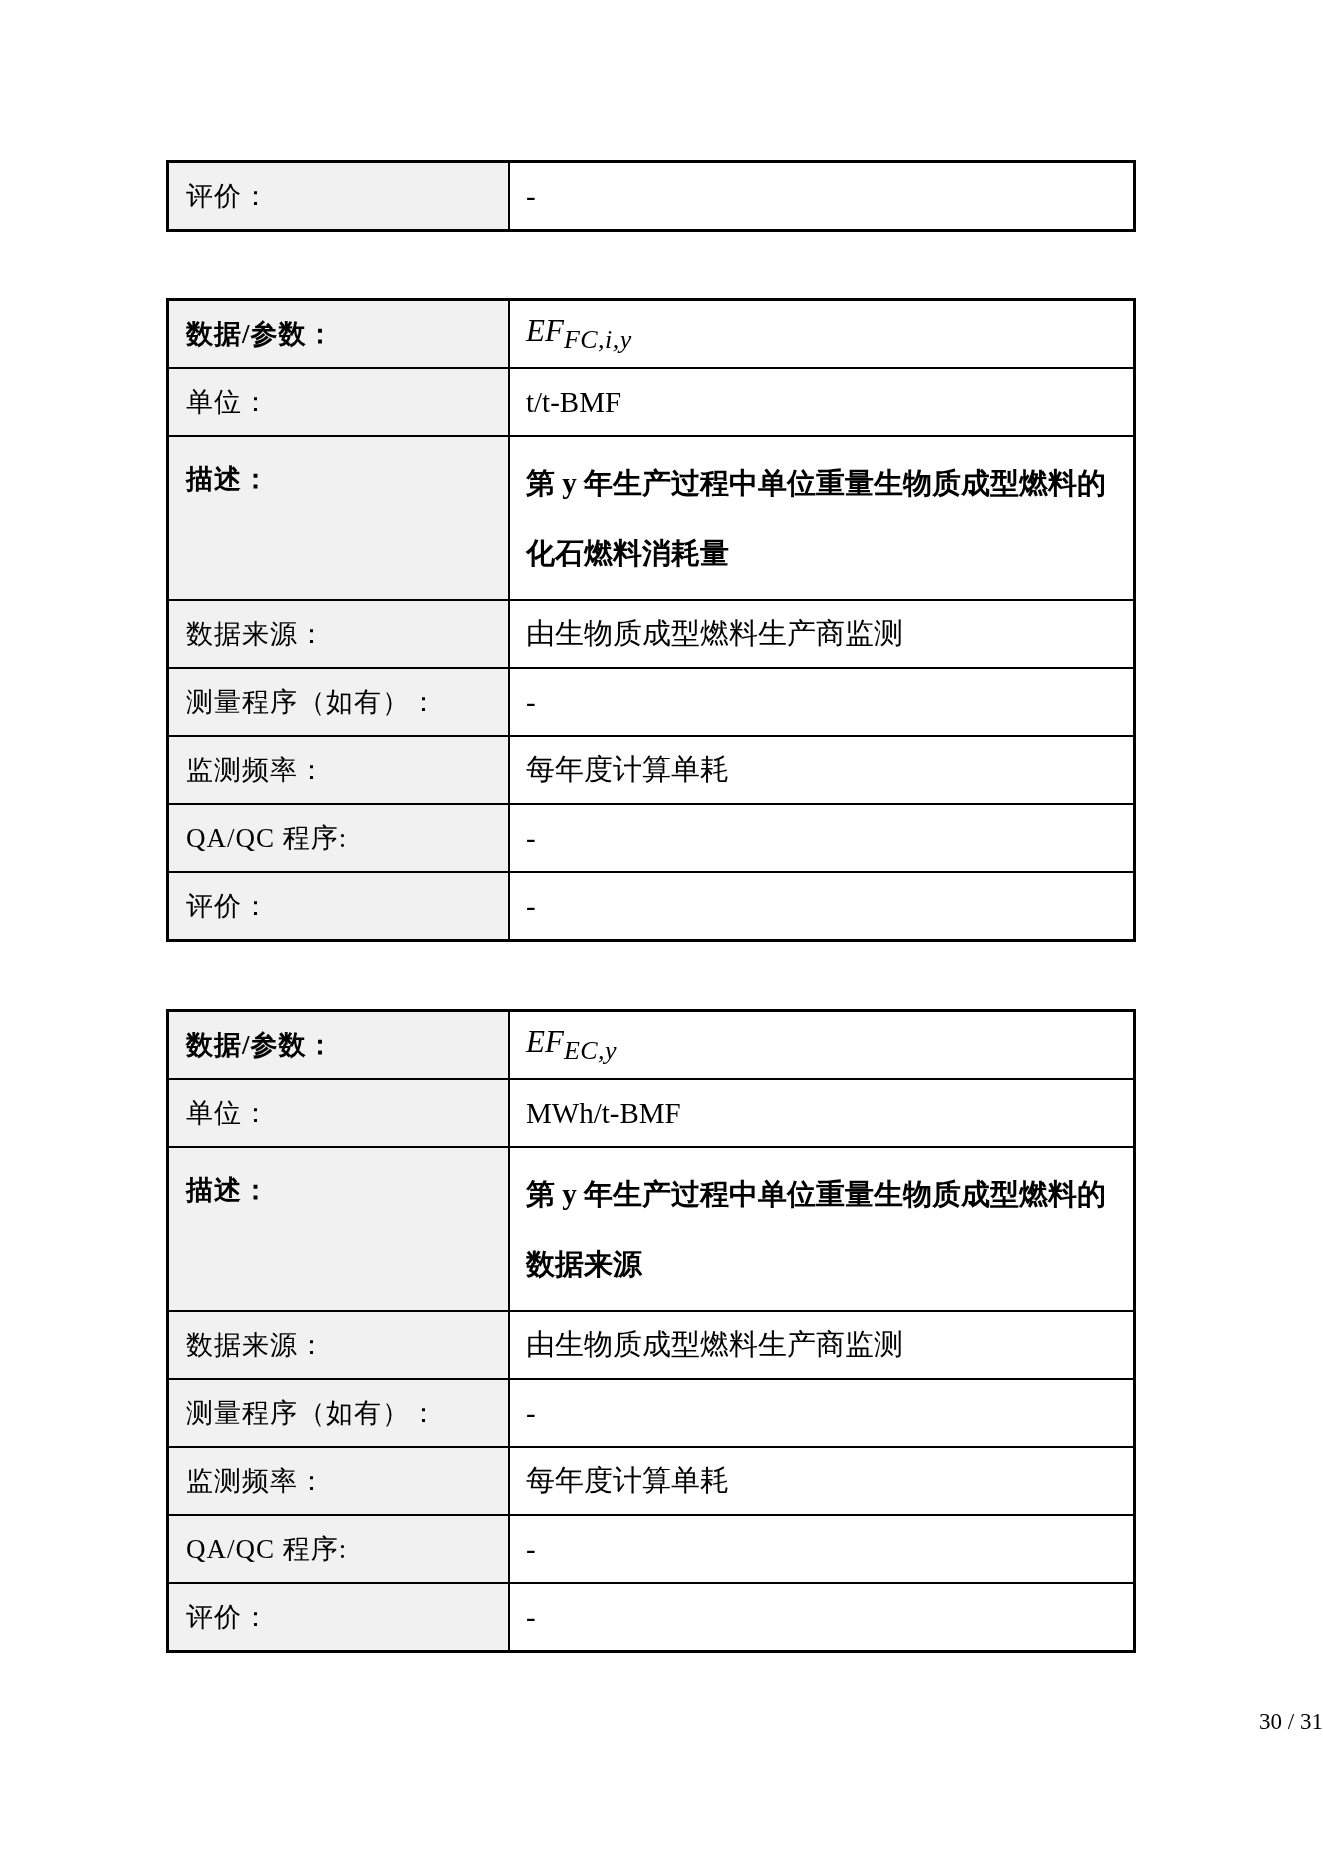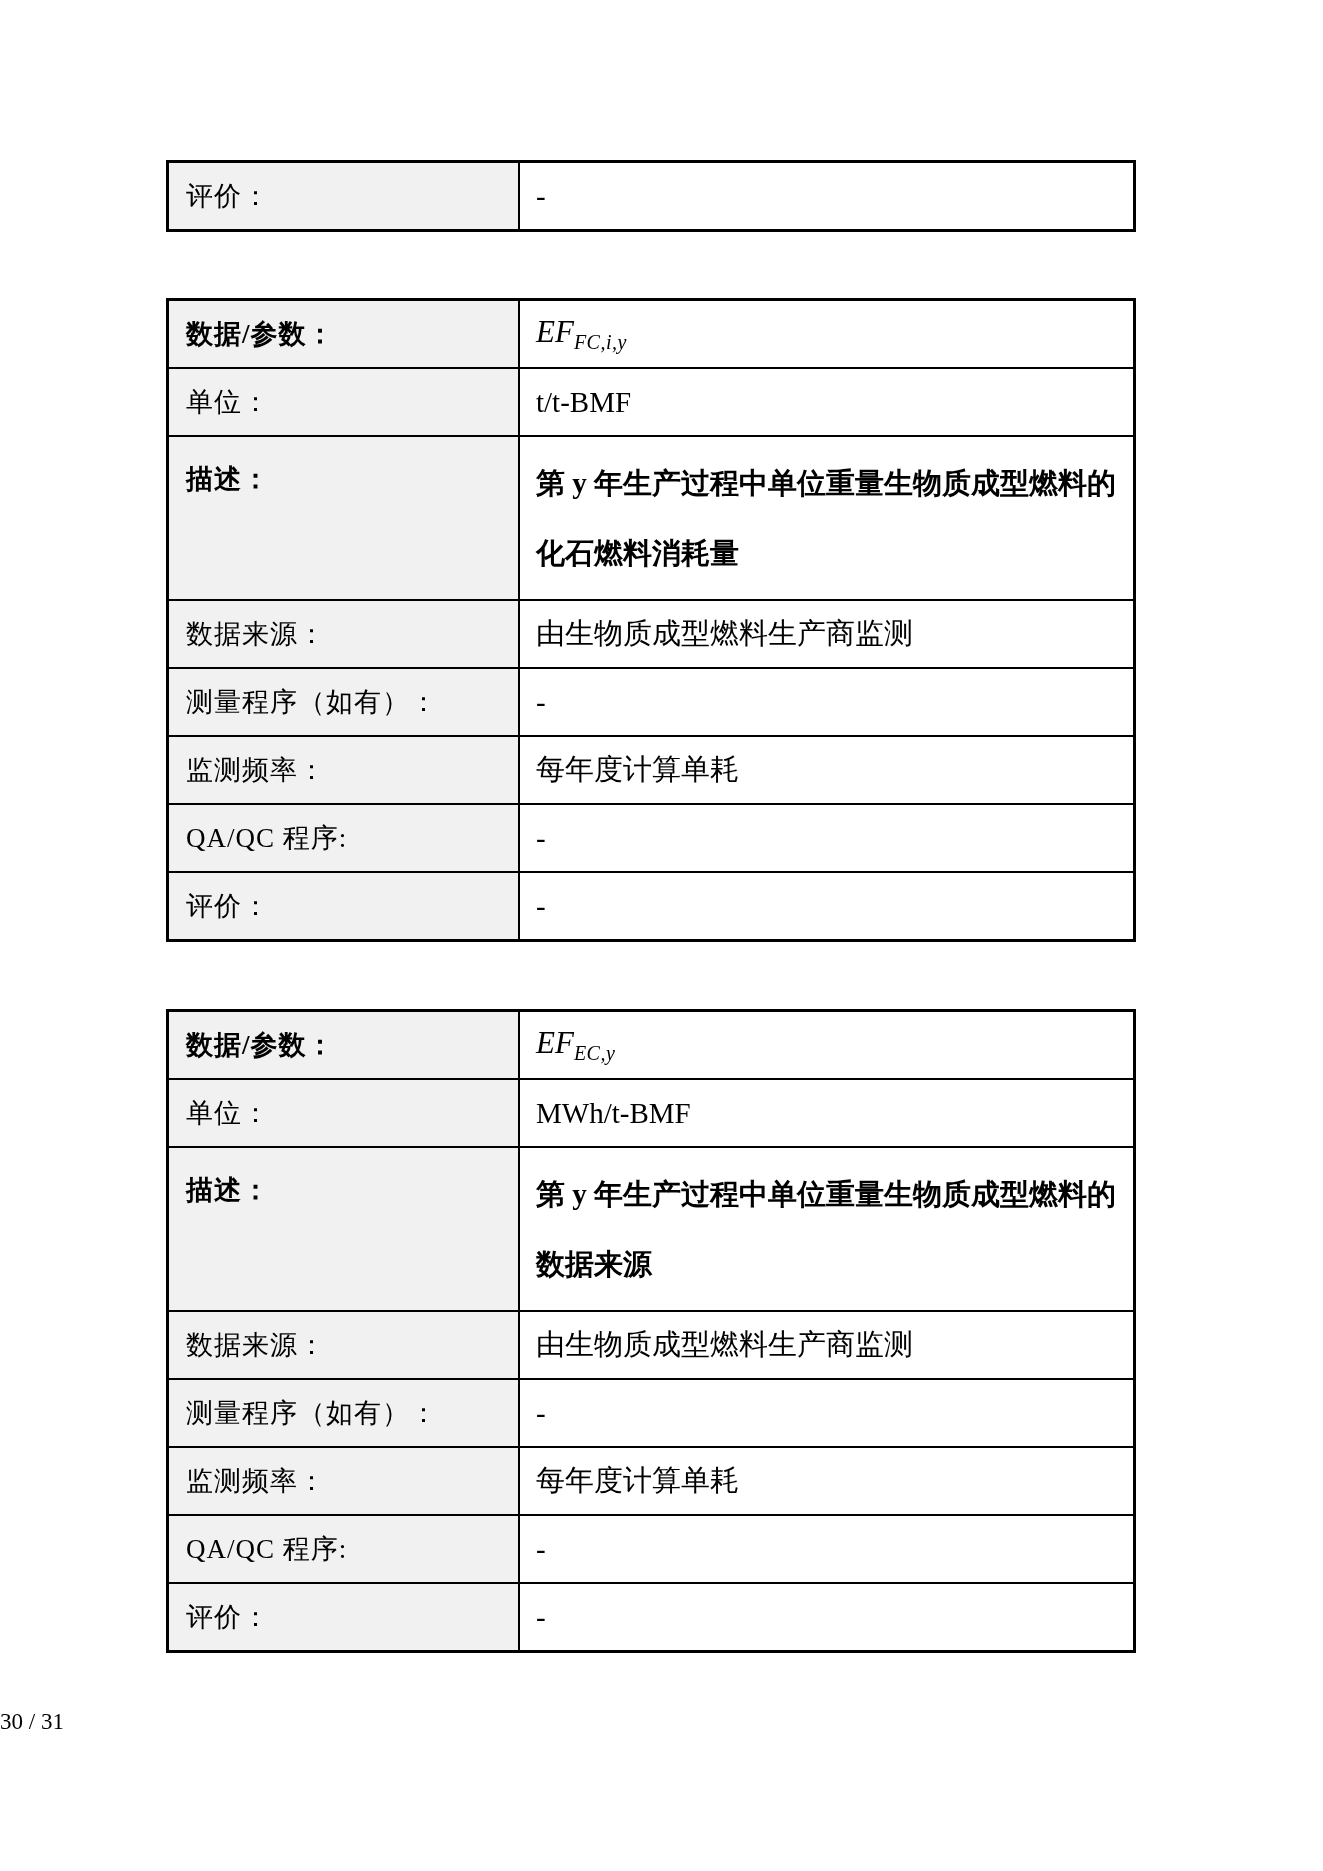--- a/index.html
+++ b/index.html
@@ -26,21 +26,21 @@
     border: 3px solid #000000;
   }
   table.doc-table td {
     border: 2px solid #000000;
     vertical-align: middle;
     overflow: hidden;
   }
   td.label-cell {
     background: #f1f1f1;
     width: 312px;
-    padding: 0 20px 0 17px;
+    padding: 0 10px 0 17px;
     font-size: 27px;
     letter-spacing: 1px;
   }
   td.value-cell {
     background: #ffffff;
     padding: 0 12px 0 16px;
     font-size: 29px;
   }
   tr.row-single td { height: 66px; }
   tr.row-tall td { height: 138px; font-weight: bold; }
@@ -48,33 +48,33 @@
     vertical-align: top;
     padding-top: 24px;
   }
   .param-label { font-weight: bold; }
   .ef-symbol {
     font-style: italic;
     font-size: 31px;
   }
   .ef-symbol sub {
     font-style: italic;
-    font-size: 20px;
+    font-size: 26px;
     letter-spacing: 0.5px;
   }
   .desc-line {
     line-height: 70px;
     white-space: nowrap;
   }
   .tbl-1 { margin-top: 160px; }
   .tbl-2 { margin-top: 66px; }
   .tbl-3 { margin-top: 67px; }
   .footer {
     margin-top: 56px;
-    text-align: left;
+    text-align: right;
     font-size: 23px;
   }
 </style>
 </head>
 <body>
 
 <div class="page">
 
   <table class="doc-table tbl-1">
     <tbody>

